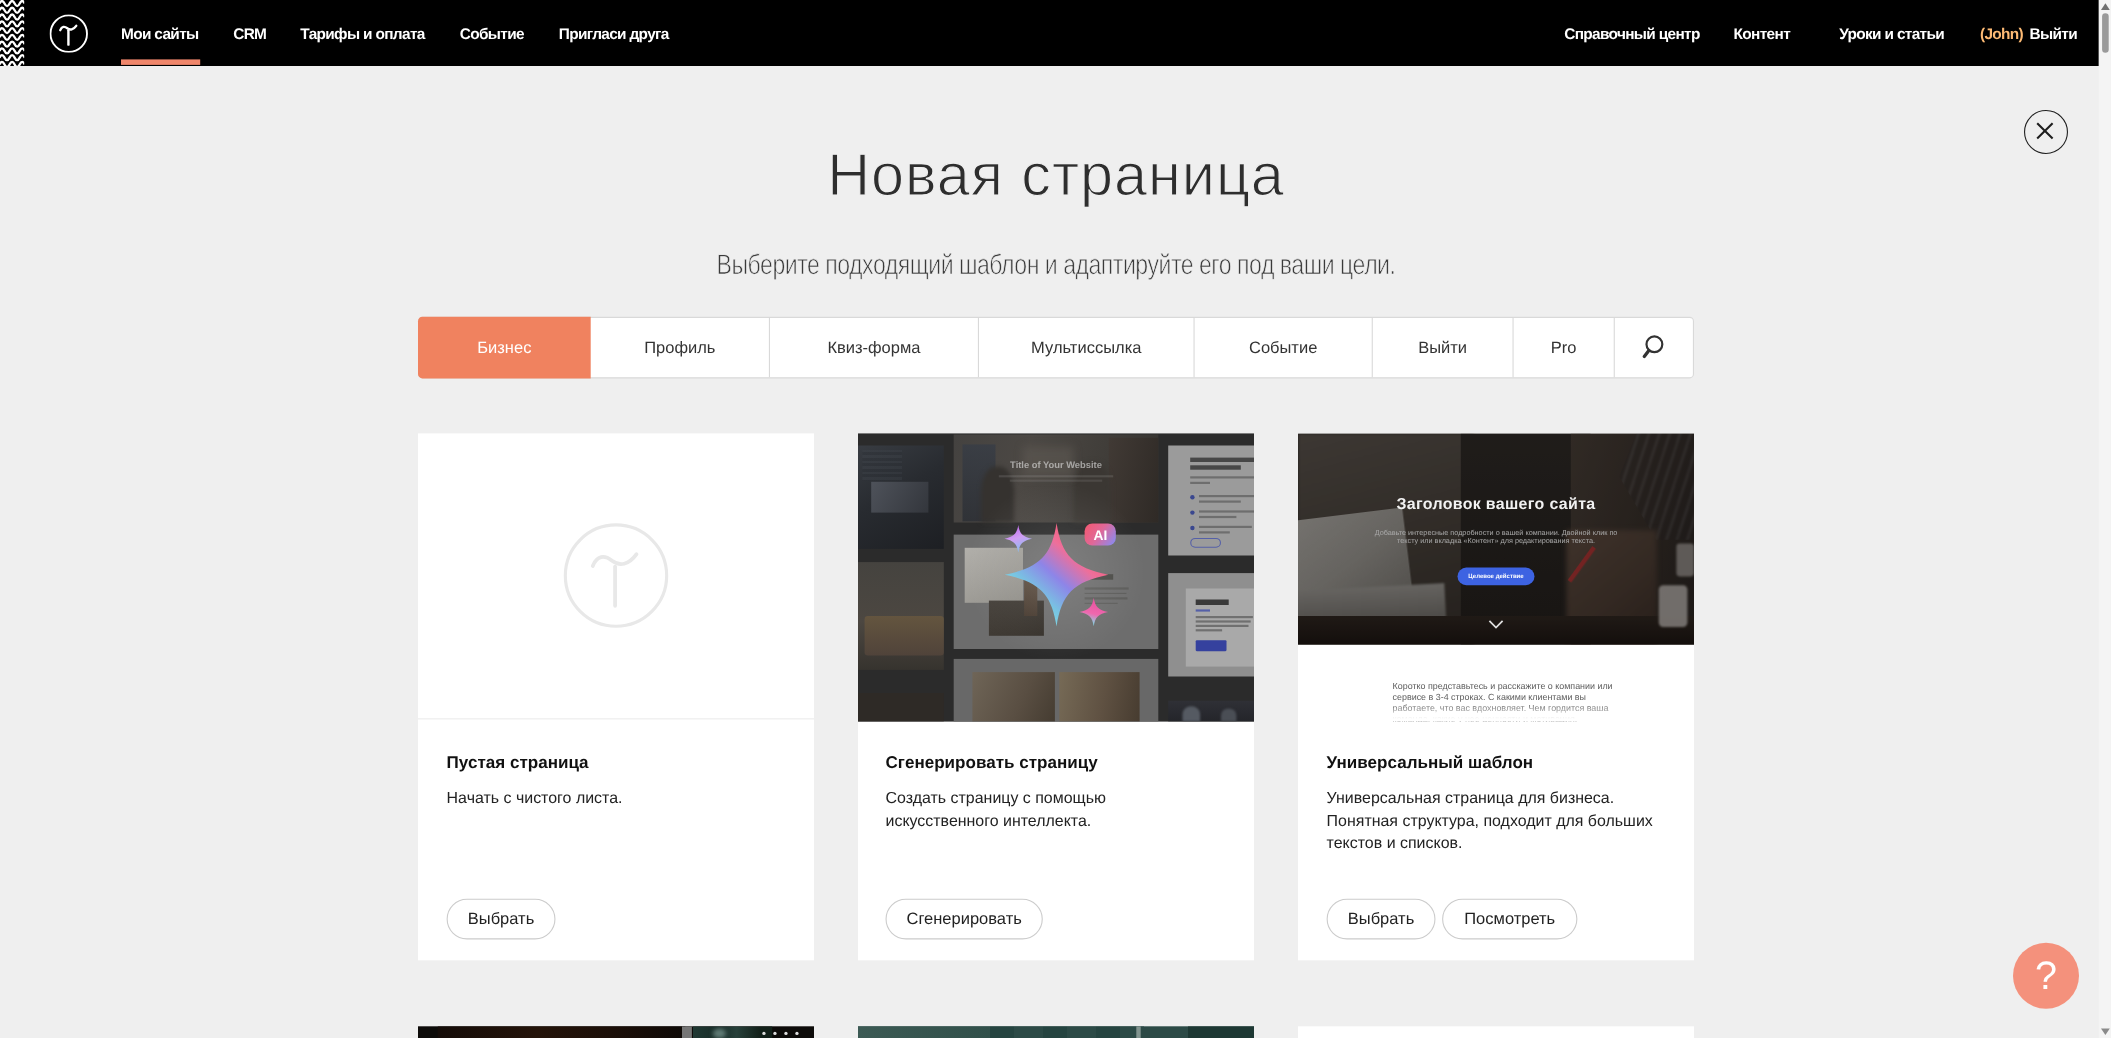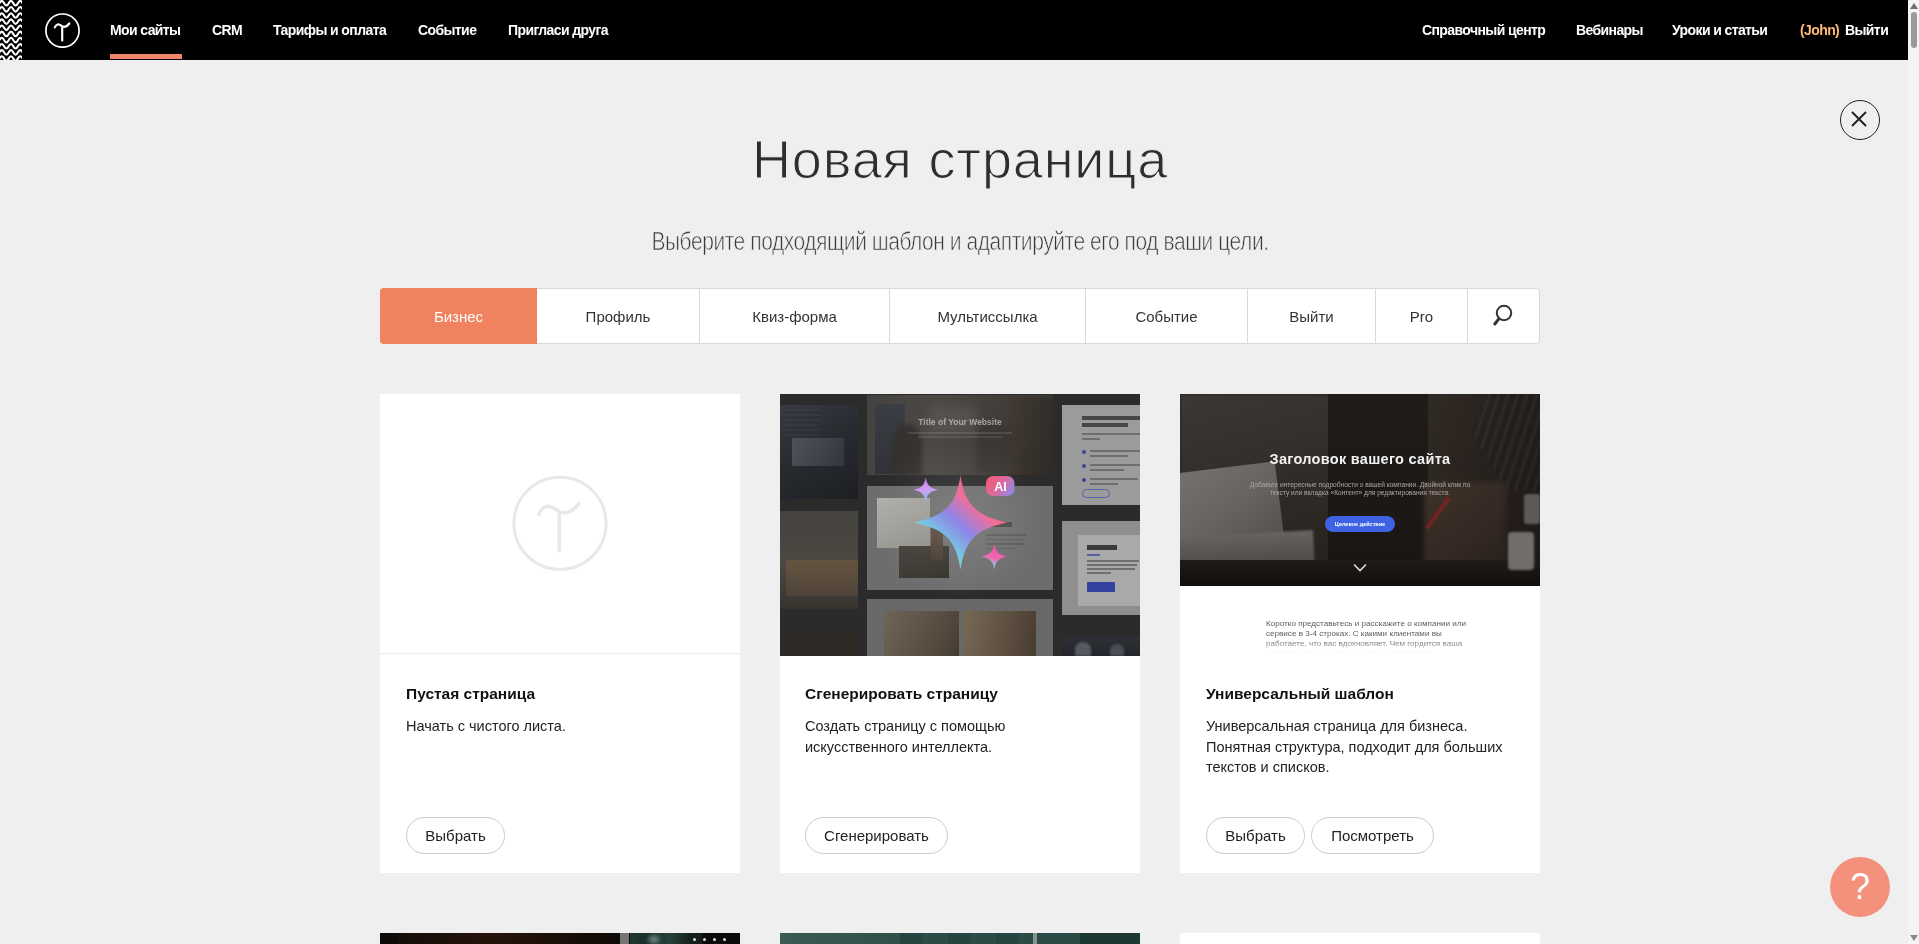--- a/index.html
+++ b/index.html
@@ -85,21 +85,21 @@
       <path d="M9.8 14.4 C11.2 10.9 13.7 10.7 16.2 12.7 C18.7 14.6 21.7 14.1 24.3 10.5" fill="none" stroke="#fff" stroke-width="2.2" stroke-linecap="round"></path>
       <path d="M17.2 14.6 L17.2 27.6" fill="none" stroke="#fff" stroke-width="2.2" stroke-linecap="round"></path>
     </svg>
     <div class="nav">
       <a style="left:110px">Мои сайты</a>
       <a style="left:212px">CRM</a>
       <a style="left:273px">Тарифы и оплата</a>
       <a style="left:418px">Событие</a>
       <a style="left:508px">Пригласи друга</a>
       <a style="left:1422px">Справочный центр</a>
-      <a style="left:1576px">Вебинары</a>
+      <a style="left:1576px">Контент</a>
       <a style="left:1672px">Уроки и статьи</a>
       <a style="left:1800px" class="gray">(John)</a>
       <a style="left:1845px">Выйти</a>
     </div>
     <div class="underline"></div>
   </div>
 
   <div class="close">
     <svg width="36" height="36" viewBox="0 0 36 36">
       <path d="M11 11 L25 25 M25 11 L11 25" stroke="#1f1f1f" stroke-width="1.9"></path>

